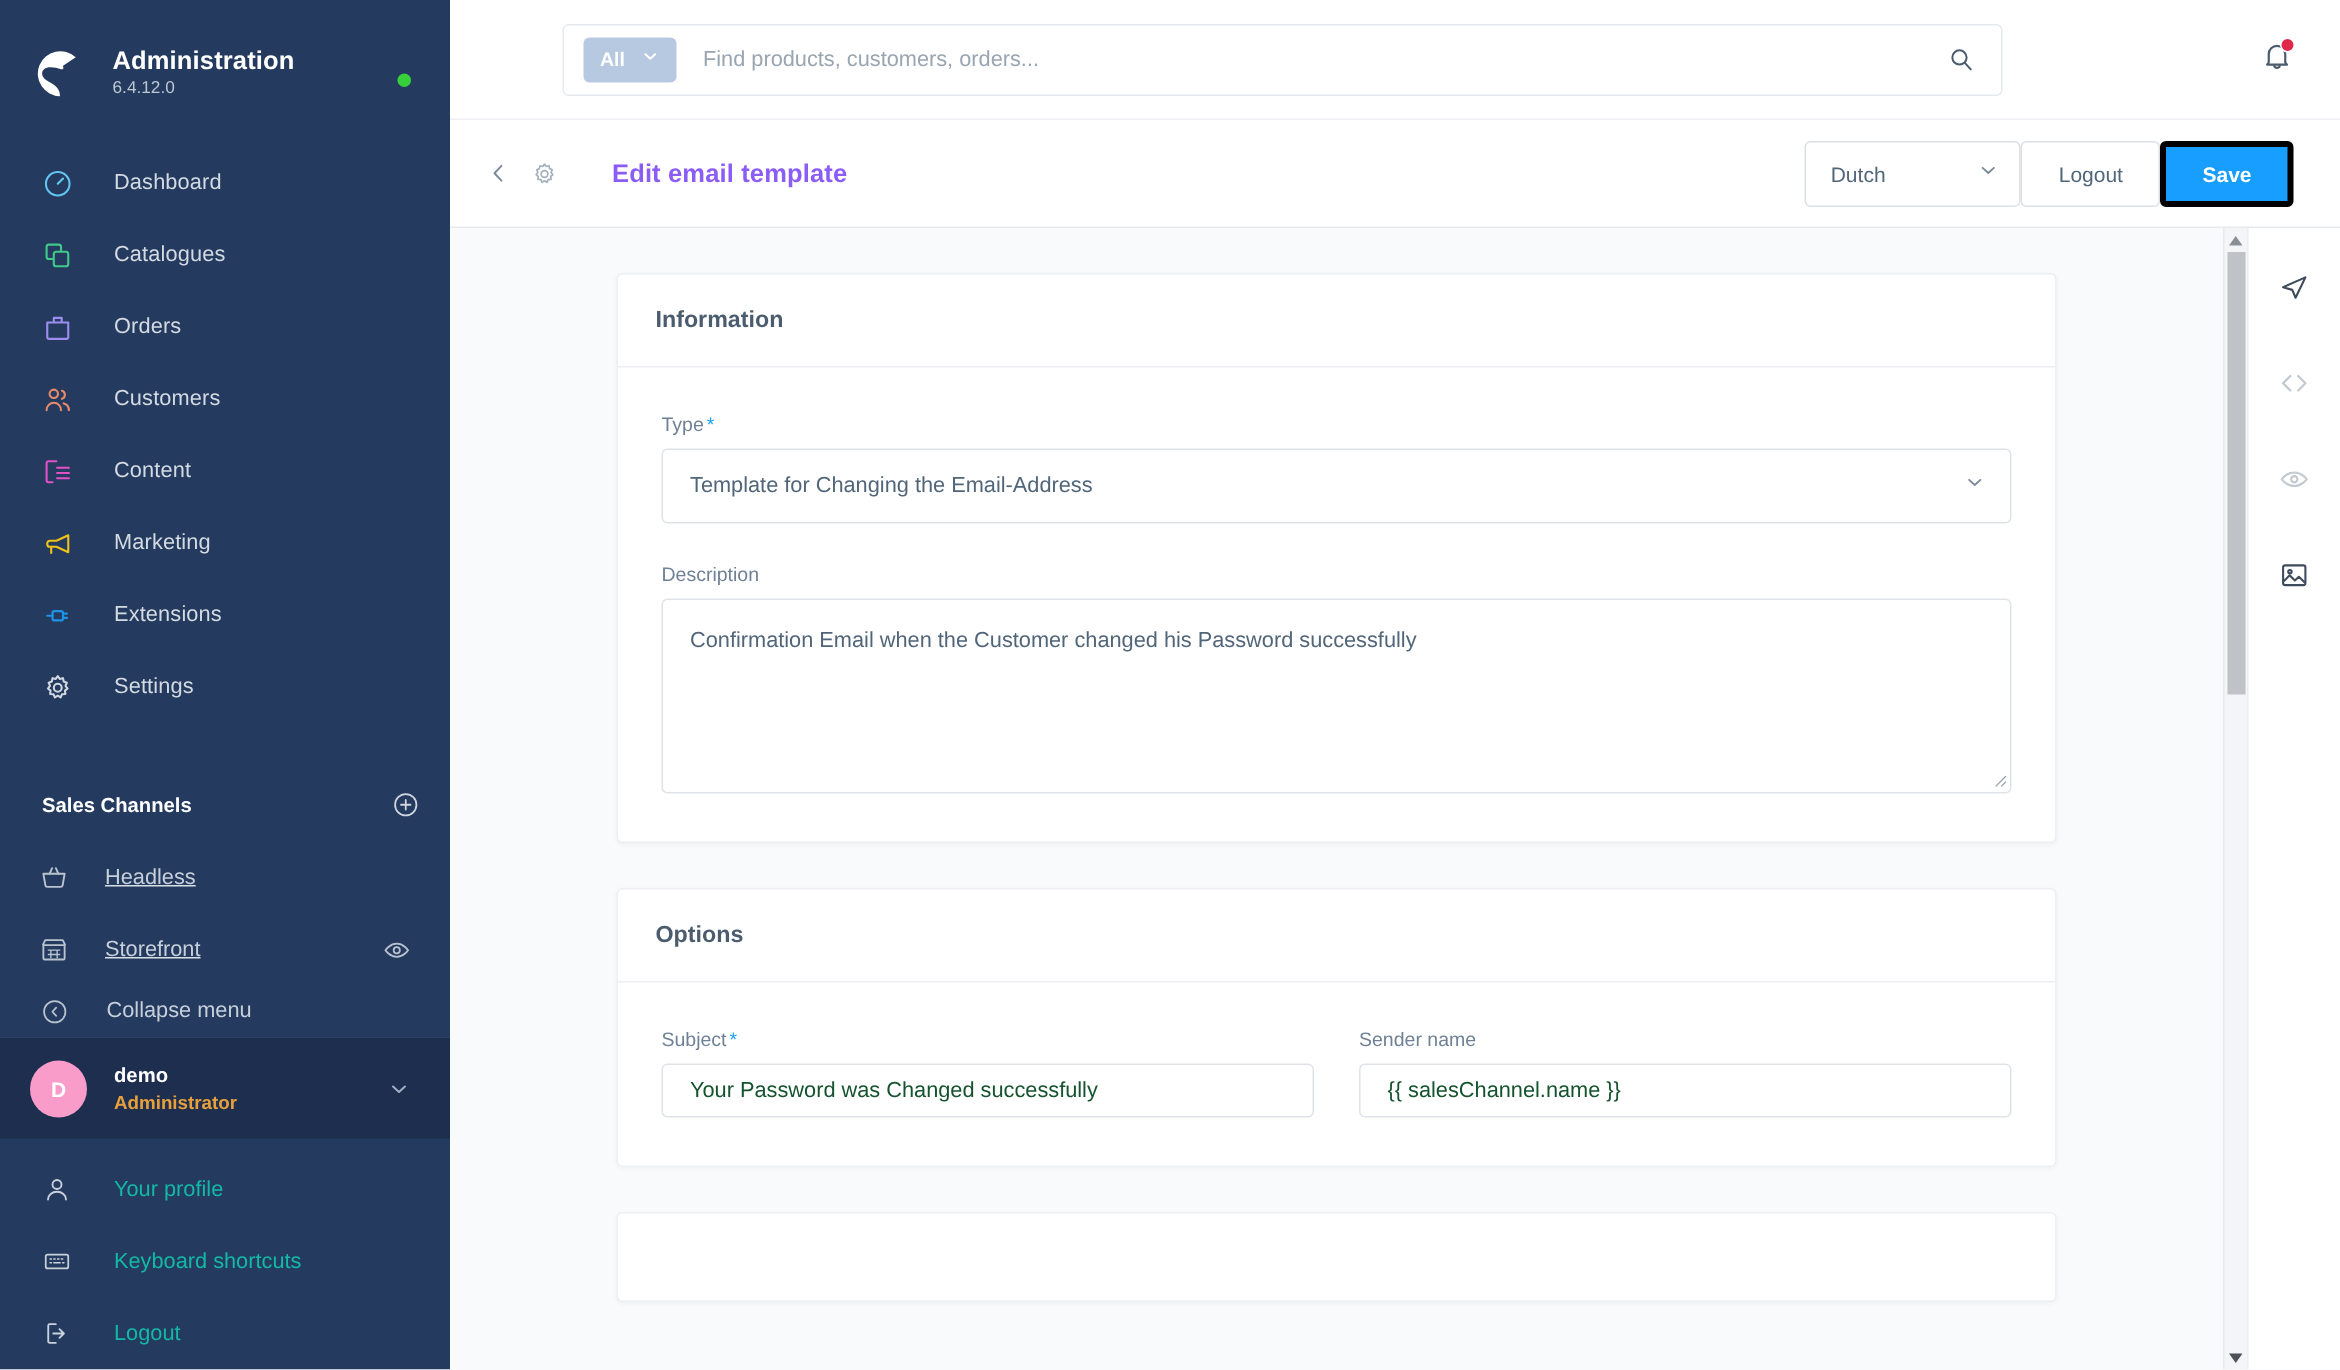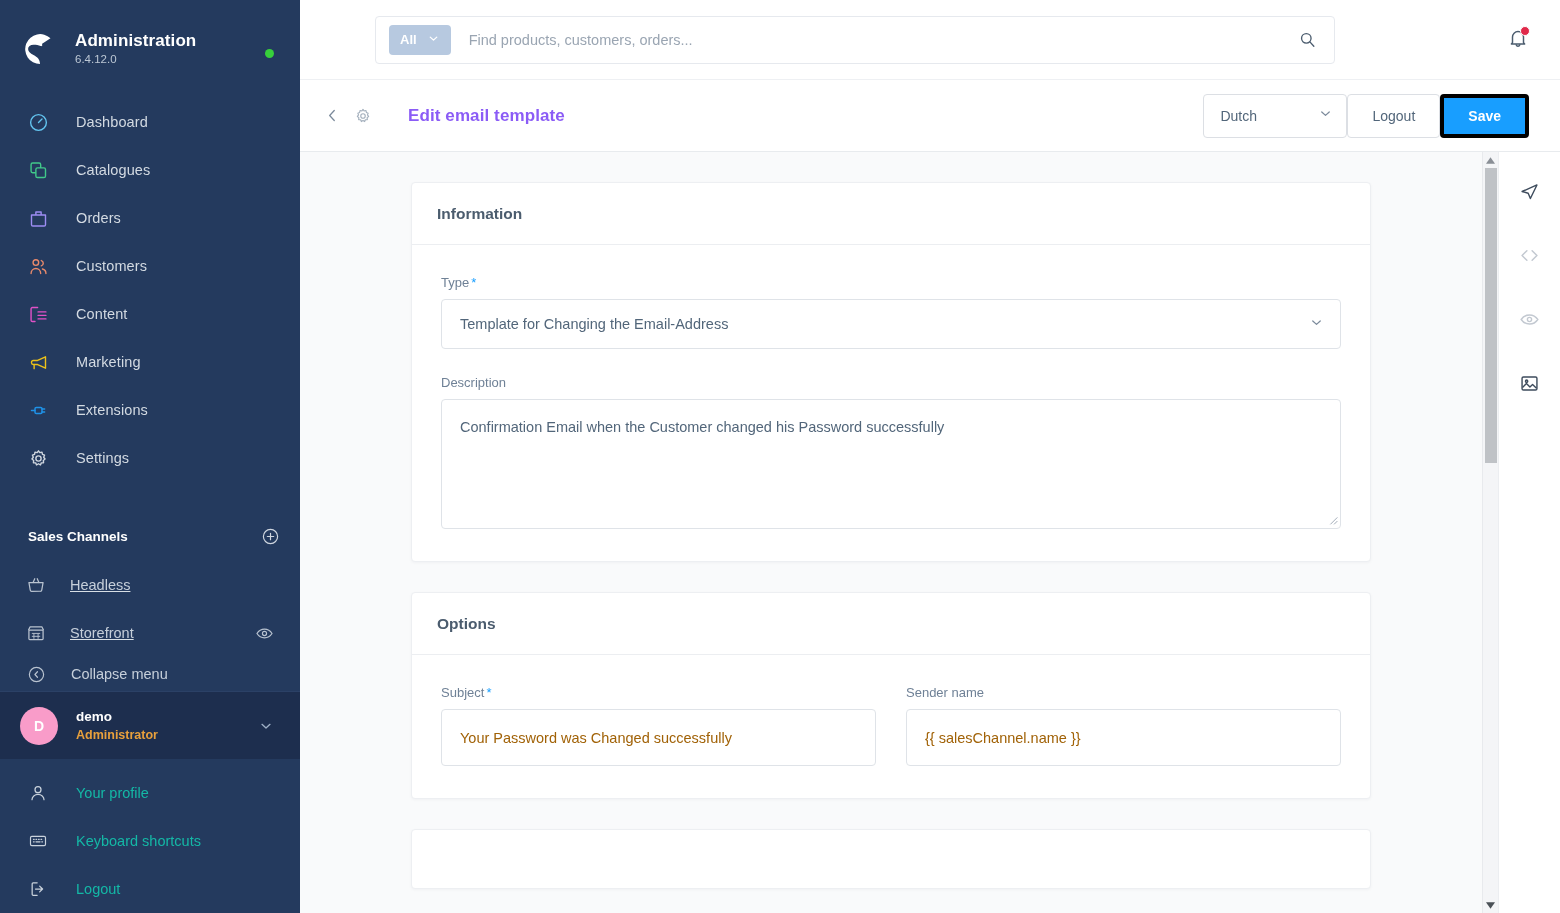--- a/index.html
+++ b/index.html
@@ -185,22 +185,22 @@
     line-height: 1.4; overflow: hidden;
   }
   .resize-grip {
     position: absolute; right: 2px; bottom: 2px; width: 12px; height: 12px;
     color: #9aa5b2; font-size: 11px; line-height: 12px; text-align: right;
   }
 
   .row2 { display: flex; gap: 30px; }
   .col { flex: 1; }
   .input-box {
-    height: 57px; border: 1px solid #dfe3e8; border-radius: 4px; background: #fff;
-    display: flex; align-items: center; padding: 0 18px; font-size: 14.5px; color: #a16207;
+    height: 36px; border: 1px solid #dfe3e8; border-radius: 4px; background: #fff;
+    display: flex; align-items: center; padding: 0 18px; font-size: 14.5px; color: #14532d;
   }
 
   
   .vscroll {
     position: absolute; right: 62px; top: 0; bottom: 0; width: 16px;
     background: #f4f5f7; border-left: 1px solid #e8eaed;
   }
   .vscroll-arrow {
     height: 16px; display: flex; align-items: center; justify-content: center; cursor: pointer;
   }

